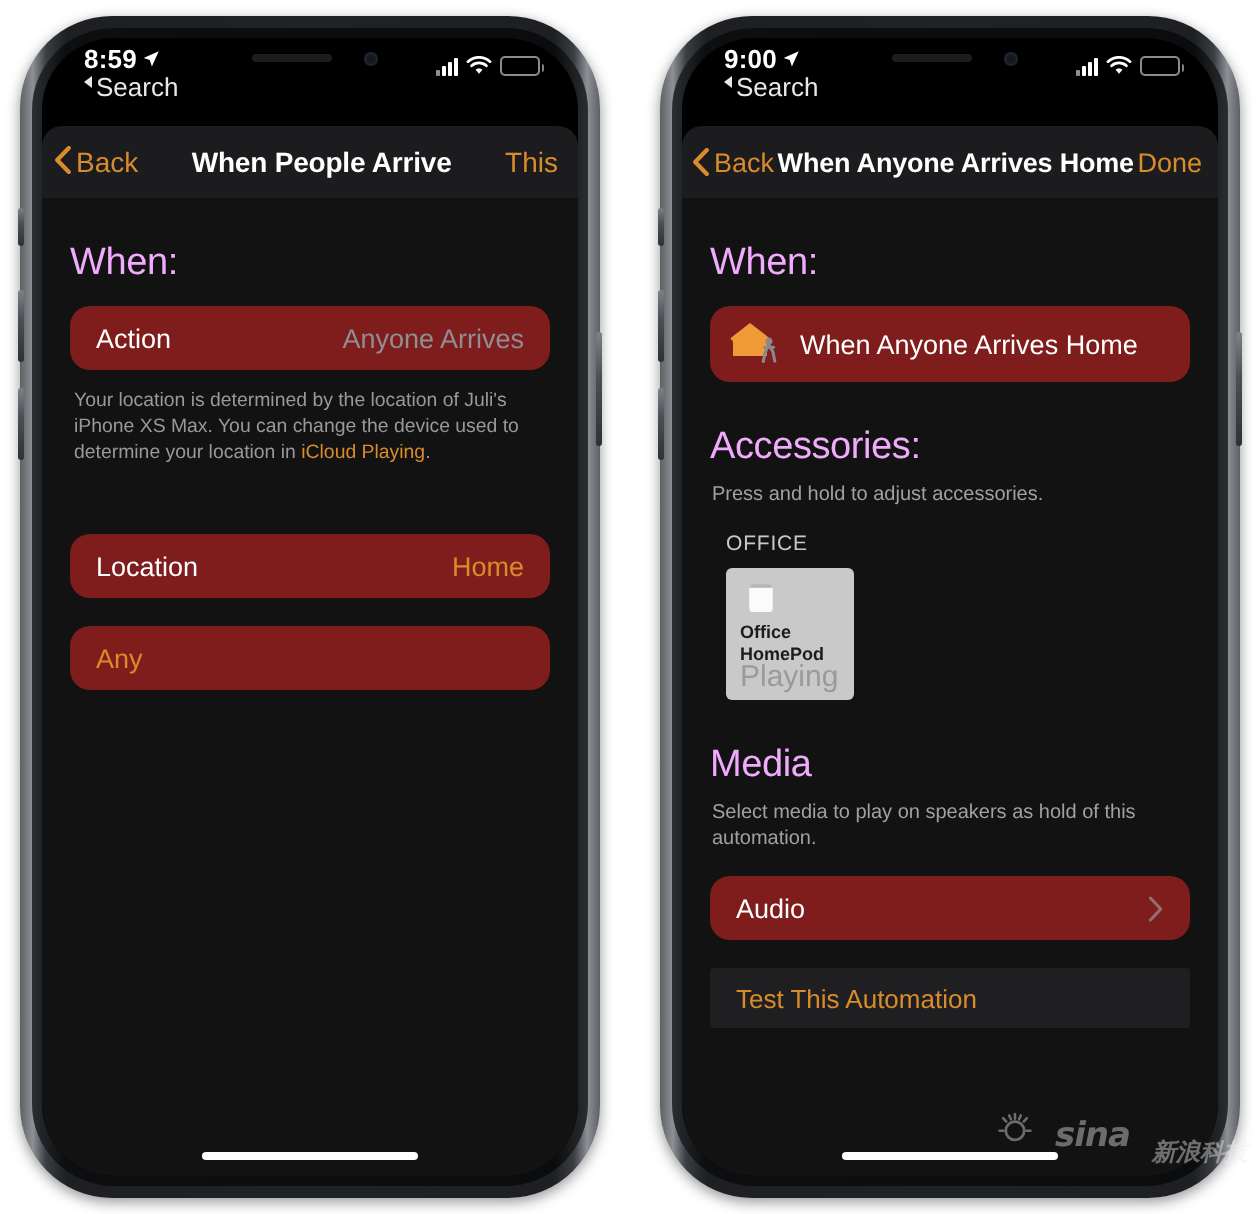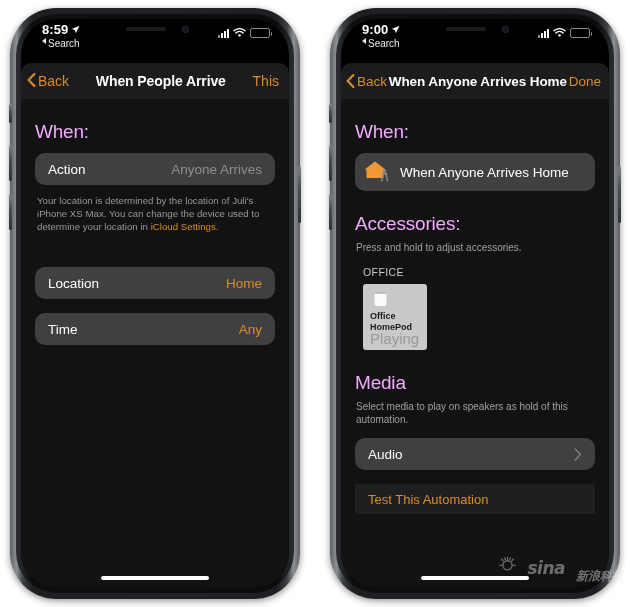--- a/index.html
+++ b/index.html
@@ -113,21 +113,21 @@
     line-height: 15px;
     display: flex;
     align-items: center;
     gap: 3px;
   }
   .loc-arrow {
     display: inline-block;
     width: 9px; height: 9px;
   }
   .sb-search {
-    font-size: 10px;
+    font-size: 13px;
     color: #e8e8e8;
     line-height: 11px;
     margin-top: 1px;
     display: flex;
     align-items: flex-start;
     gap: 2px;
   }
   .back-tri {
     width: 0; height: 0;
     border-top: 3px solid transparent;
@@ -239,21 +239,21 @@
   .section-head {
     color: #f0abfc;
     font-size: 19px;
     font-weight: normal;
     margin-top: 22px;
     margin-bottom: 10px;
     letter-spacing: -0.2px;
   }
 
   .card {
-    background: #404040;
+    background: #7f1d1d;
     border-radius: 10px;
     height: 32px;
     display: flex;
     align-items: center;
     padding: 0 13px;
     box-sizing: border-box;
   }
   .card-label {
     color: #ffffff;
     font-size: 13.5px;
@@ -459,34 +459,33 @@
 
         <div class="content">
           <div class="section-head">When:</div>
 
           <div class="card">
             <span class="card-label">Action</span>
             <span class="card-value">Anyone Arrives</span>
           </div>
 
           <div class="footnote">
-            <span>Your location is determined by the location of Juli's iPhone XS Max. You can change the device used to determine your location in </span><a href="#">iCloud Settings</a><span>.</span>
+            <span>Your location is determined by the location of Juli's iPhone XS Max. You can change the device used to determine your location in </span><a href="#">iCloud Playing</a><span>.</span>
           </div>
 
           <div class="gap-lg"></div>
 
           <div class="card">
             <span class="card-label">Location</span>
             <span class="card-value accent">Home</span>
           </div>
 
           <div class="gap-md"></div>
 
           <div class="card">
-            <span class="card-label">Time</span>
             <span class="card-value accent">Any</span>
           </div>
         </div>
 
         <div class="home-indicator"></div>
       </div>
     </div>
   </div>
 
   <div class="phone right">

